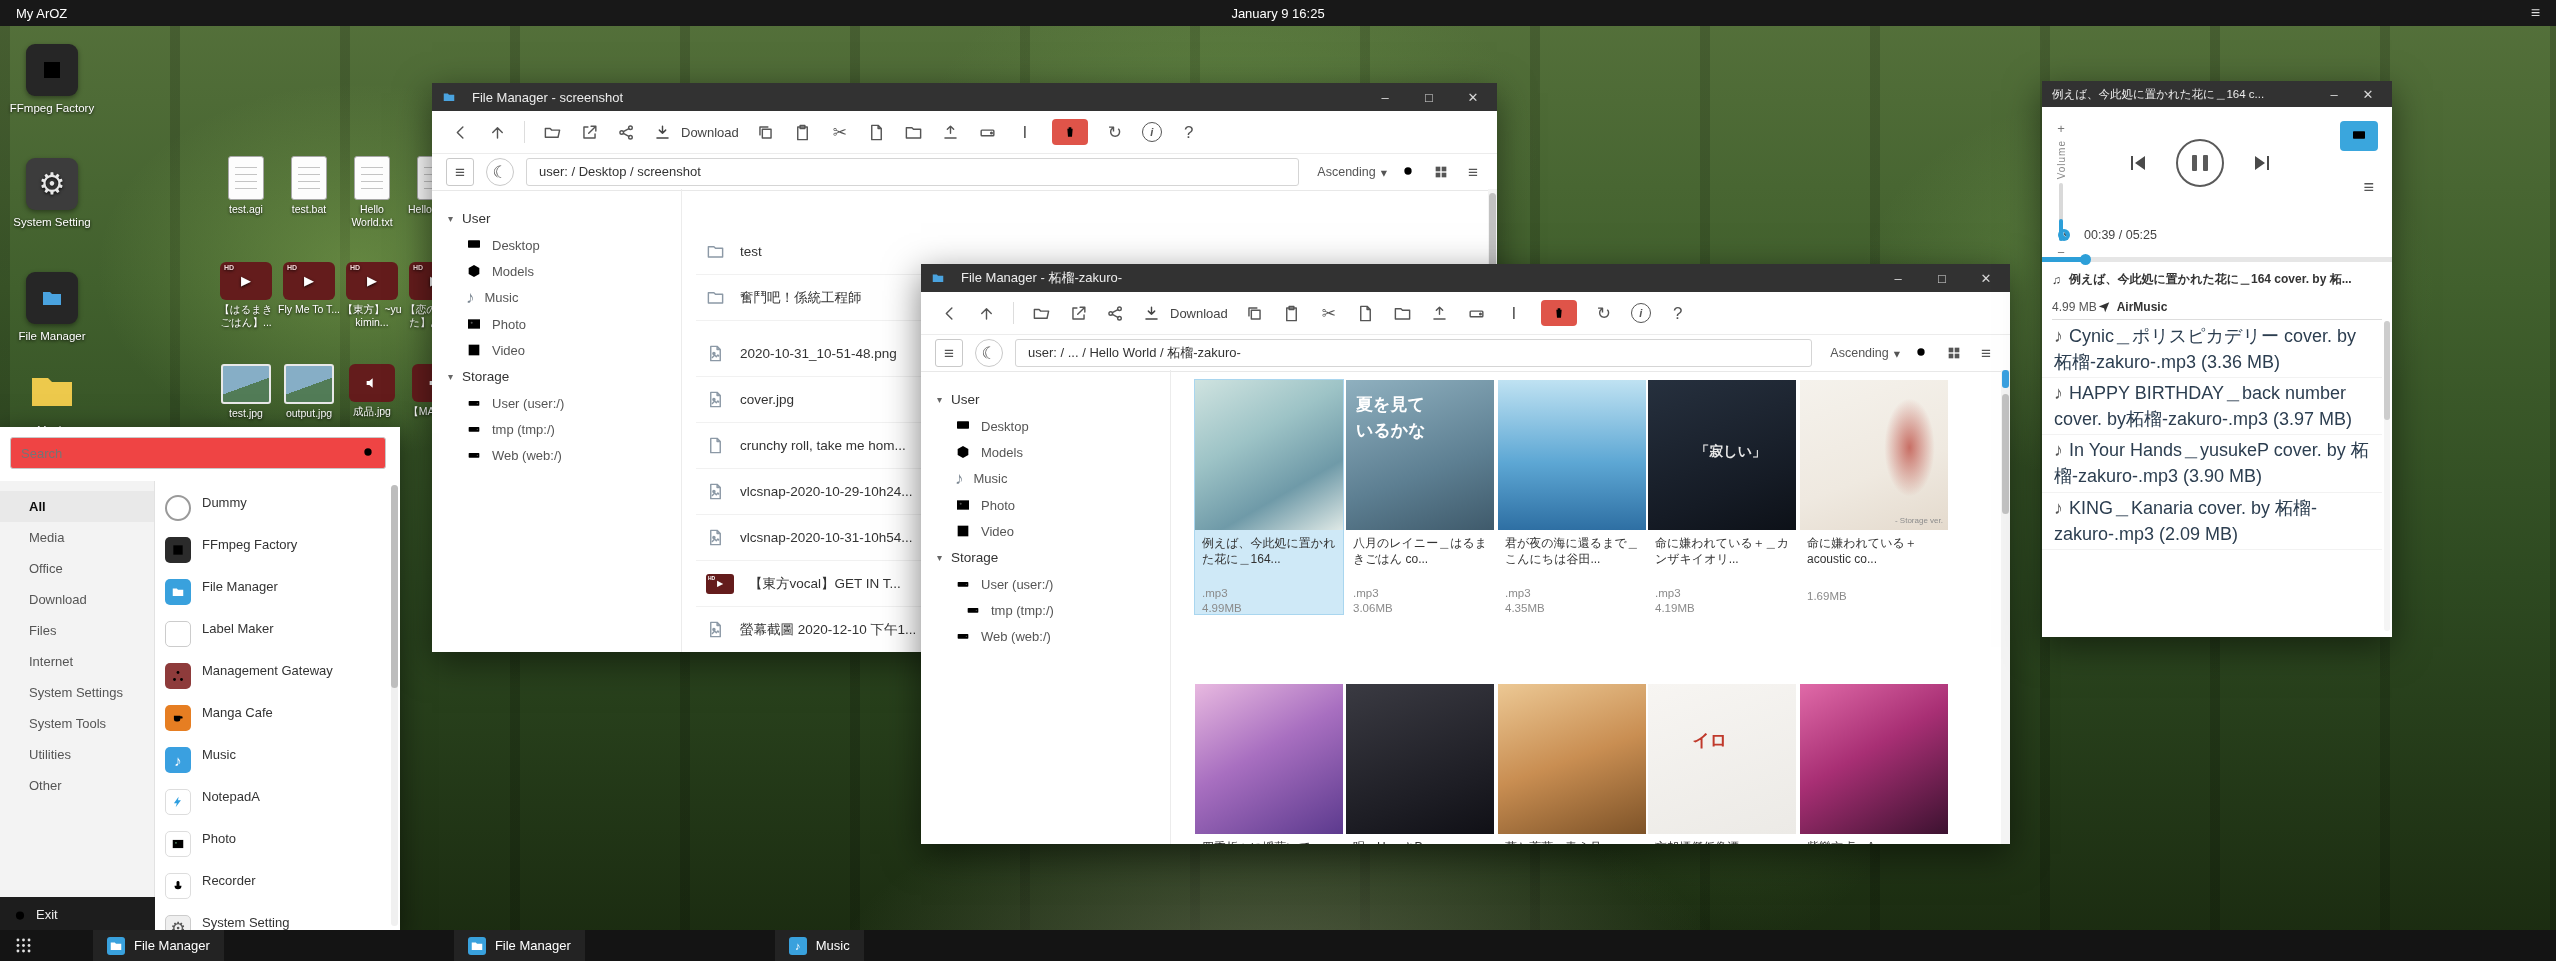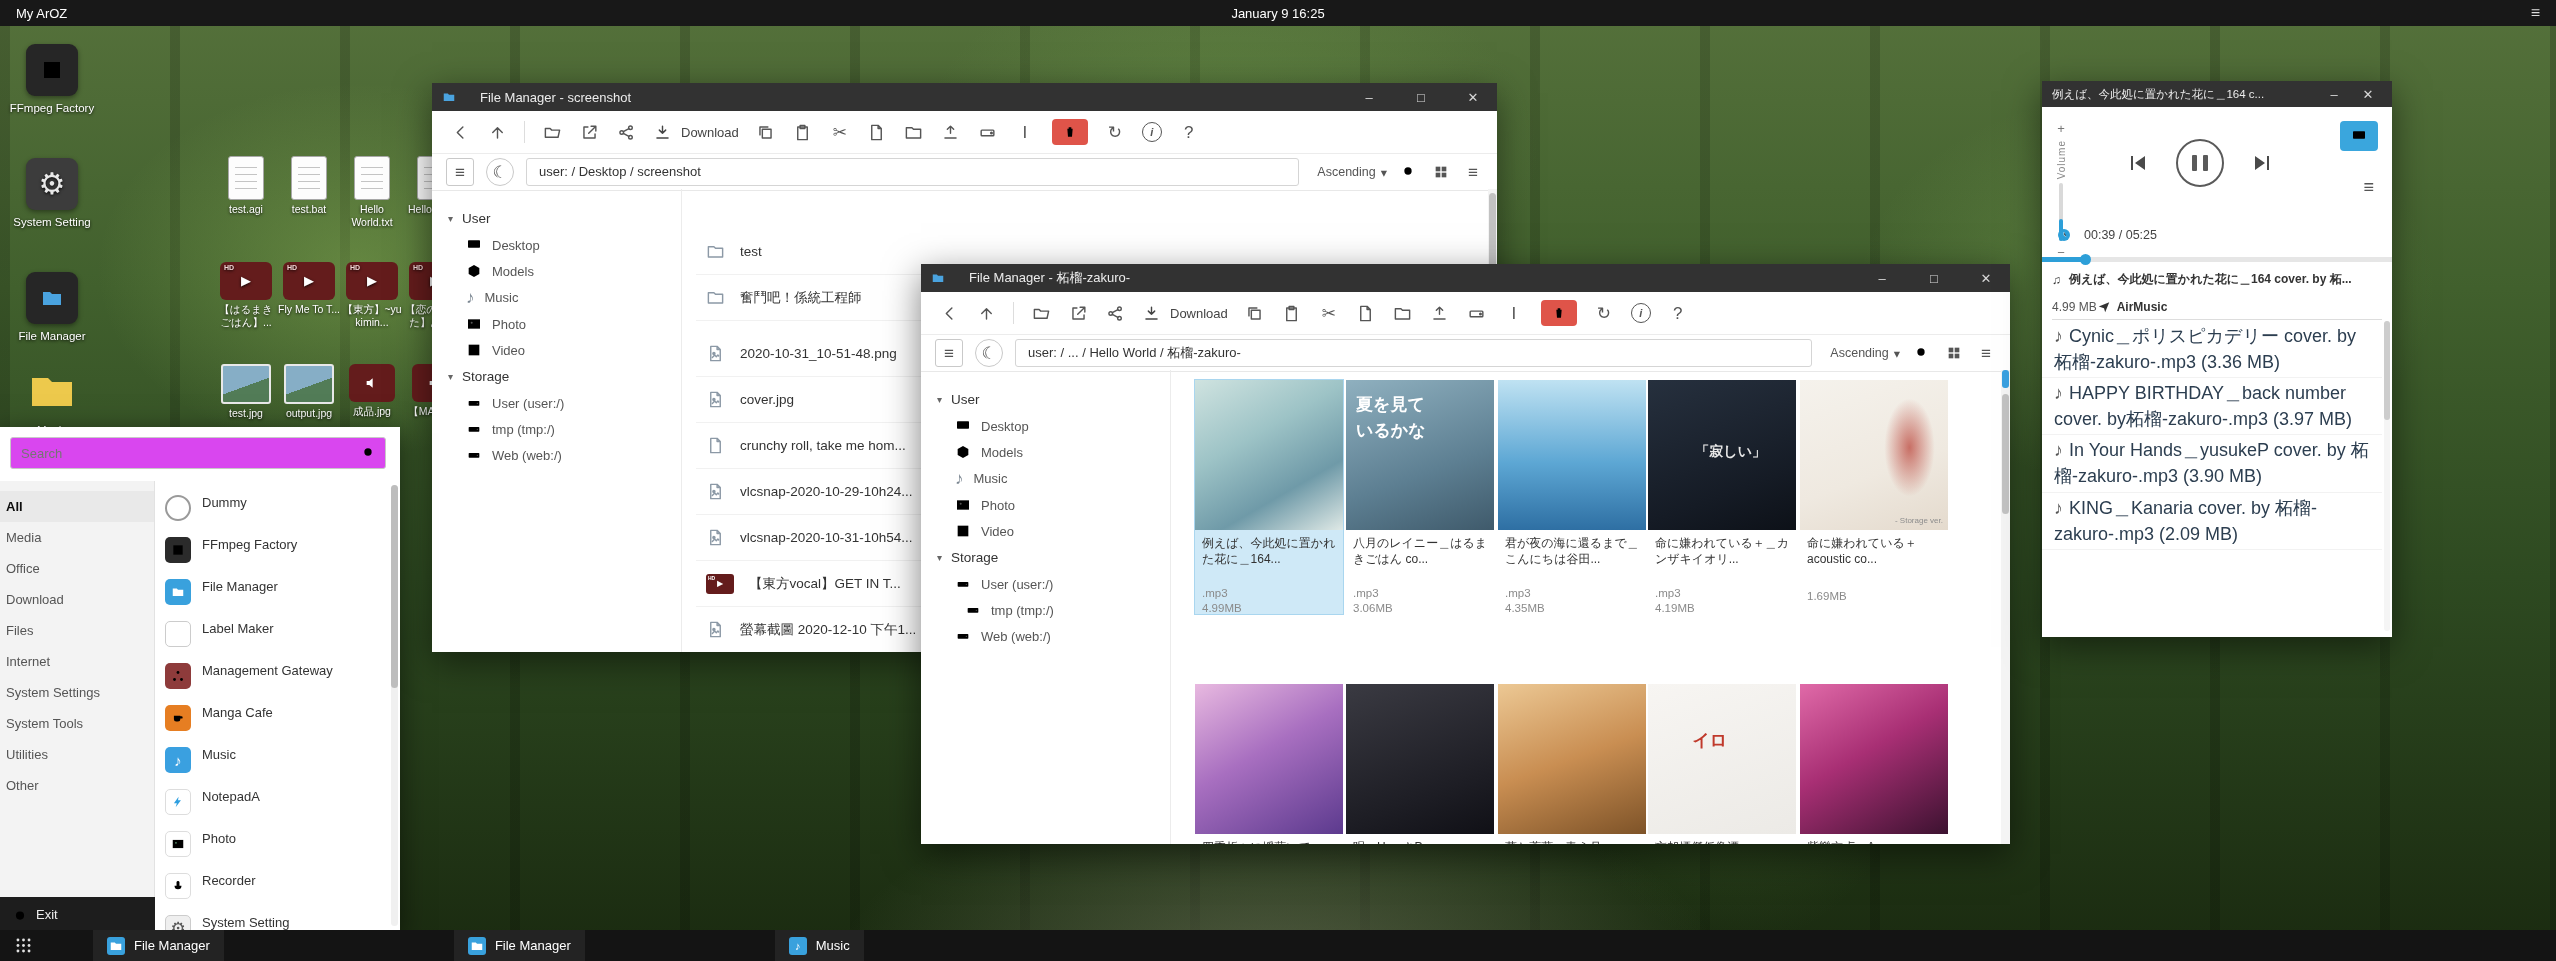--- a/index.html
+++ b/index.html
@@ -44,46 +44,46 @@
   
   .ic{width:19px;height:19px;fill:none;stroke:currentColor;stroke-width:1.8;
     stroke-linecap:round;stroke-linejoin:round;display:block}
   .ic14{width:14px;height:14px}.ic16{width:16px;height:16px}.ic24{width:24px;height:24px}
   .fil{fill:currentColor;stroke:none}
   
   #startmenu{position:absolute;left:0;top:427px;width:400px;height:505px;background:#fff;
     box-shadow:0 6px 26px rgba(0,0,0,.5);z-index:10}
   #sm-search{position:absolute;left:10px;top:10px;right:14px;height:32px}
   #sm-search input{width:100%;height:100%;box-sizing:border-box;border:1px solid #c8c8c8;
-    border-radius:3px;padding:0 32px 0 10px;font-size:13px;font-family:inherit;color:#333;background:#d946ef}
+    border-radius:3px;padding:0 32px 0 10px;font-size:13px;font-family:inherit;color:#333;background:#ef4444}
   #sm-search .mag{position:absolute;right:9px;top:8px;color:#888}
   #sm-cats{position:absolute;left:0;top:54px;bottom:35px;width:155px;background:#f3f3f3;
     border-right:1px solid #e2e2e2;padding-top:10px;box-sizing:border-box}
-  .cat{padding:8px 6px;font-size:13px;color:#555;cursor:pointer}
+  .cat{padding:8px 29px;font-size:13px;color:#555;cursor:pointer}
   .cat.active{color:#0d0d0d;font-weight:bold;background:#e9e9e9}
   #sm-apps{position:absolute;left:155px;top:54px;bottom:0;right:10px;overflow:hidden;padding-top:6px}
   .app{display:flex;align-items:flex-start;gap:11px;padding:8px 10px;font-size:13px;color:#333;cursor:pointer}
   .ai{flex:0 0 26px;width:26px;height:26px;border-radius:5px;display:flex;align-items:center;
     justify-content:center;color:#fff;font-size:15px;box-sizing:border-box}
   .ai-dummy{border:2px solid #9a9a9a;border-radius:50%;background:#fff}
   .ai-ffmpeg{background:#2b2b2b}.ai-fm{background:#39a1dd}
   .ai-label{background:#fff;border:1px solid #ccc;color:#333}
   .ai-gw{background:#8e3b3b}.ai-manga{background:#e67e22}
   .ai-music{background:#3aa0e0}.ai-notepad{background:#fff;border:1px solid #ddd;color:#2e9fe0}
   .ai-photo{background:#fff;border:1px solid #ddd;color:#5a8f6b}
   .ai-rec{background:#fff;border:1px solid #ddd;color:#d9534f}
   .ai-sys{background:#efefef;border:1px solid #ccc;color:#555;font-size:17px}
   #sm-scroll{position:absolute;right:2px;top:58px;bottom:6px;width:7px;background:#f0f0f0;border-radius:4px}
   #sm-scroll .th{position:absolute;top:0;height:46%;width:100%;background:#bdbdbd;border-radius:4px}
   #sm-foot{position:absolute;left:0;bottom:0;width:155px;height:35px;background:#1d1d1d;color:#eee;
     display:flex;align-items:center;gap:9px;padding:0 13px;font-size:13px;box-sizing:border-box}
   
   .fmwin{position:absolute;background:#fff;box-shadow:0 10px 34px rgba(0,0,0,.5)}
   .titlebar{height:28px;background:#323232;color:#ececec;display:flex;align-items:center;
-    padding:0 10px;font-size:13px;gap:24px}
+    padding:0 10px;font-size:13px;gap:16px}
   .wtitle{flex:1;white-space:nowrap;overflow:hidden}
   .wc{width:28px;text-align:center;color:#d8d8d8;font-size:13px;cursor:pointer}
   .folderblue{color:#4aa3df}
   .tb1{height:42px;display:flex;align-items:center;gap:17px;padding:0 18px;border-bottom:1px solid #ececec;color:#555}
   .tbi{display:flex;align-items:center;justify-content:center;min-width:20px;height:26px;cursor:pointer;color:#555}
   .gly{font-size:17px;line-height:1}
   .tdiv{width:1px;height:22px;background:#ddd}
   .dl{gap:9px;font-size:13px;color:#444}
   .del{background:#df5449;border-radius:4px;width:36px;color:#fff}
   .infob{width:18px;height:18px;border:1.6px solid #555;border-radius:50%;font-size:11px;font-style:italic;font-weight:bold}

